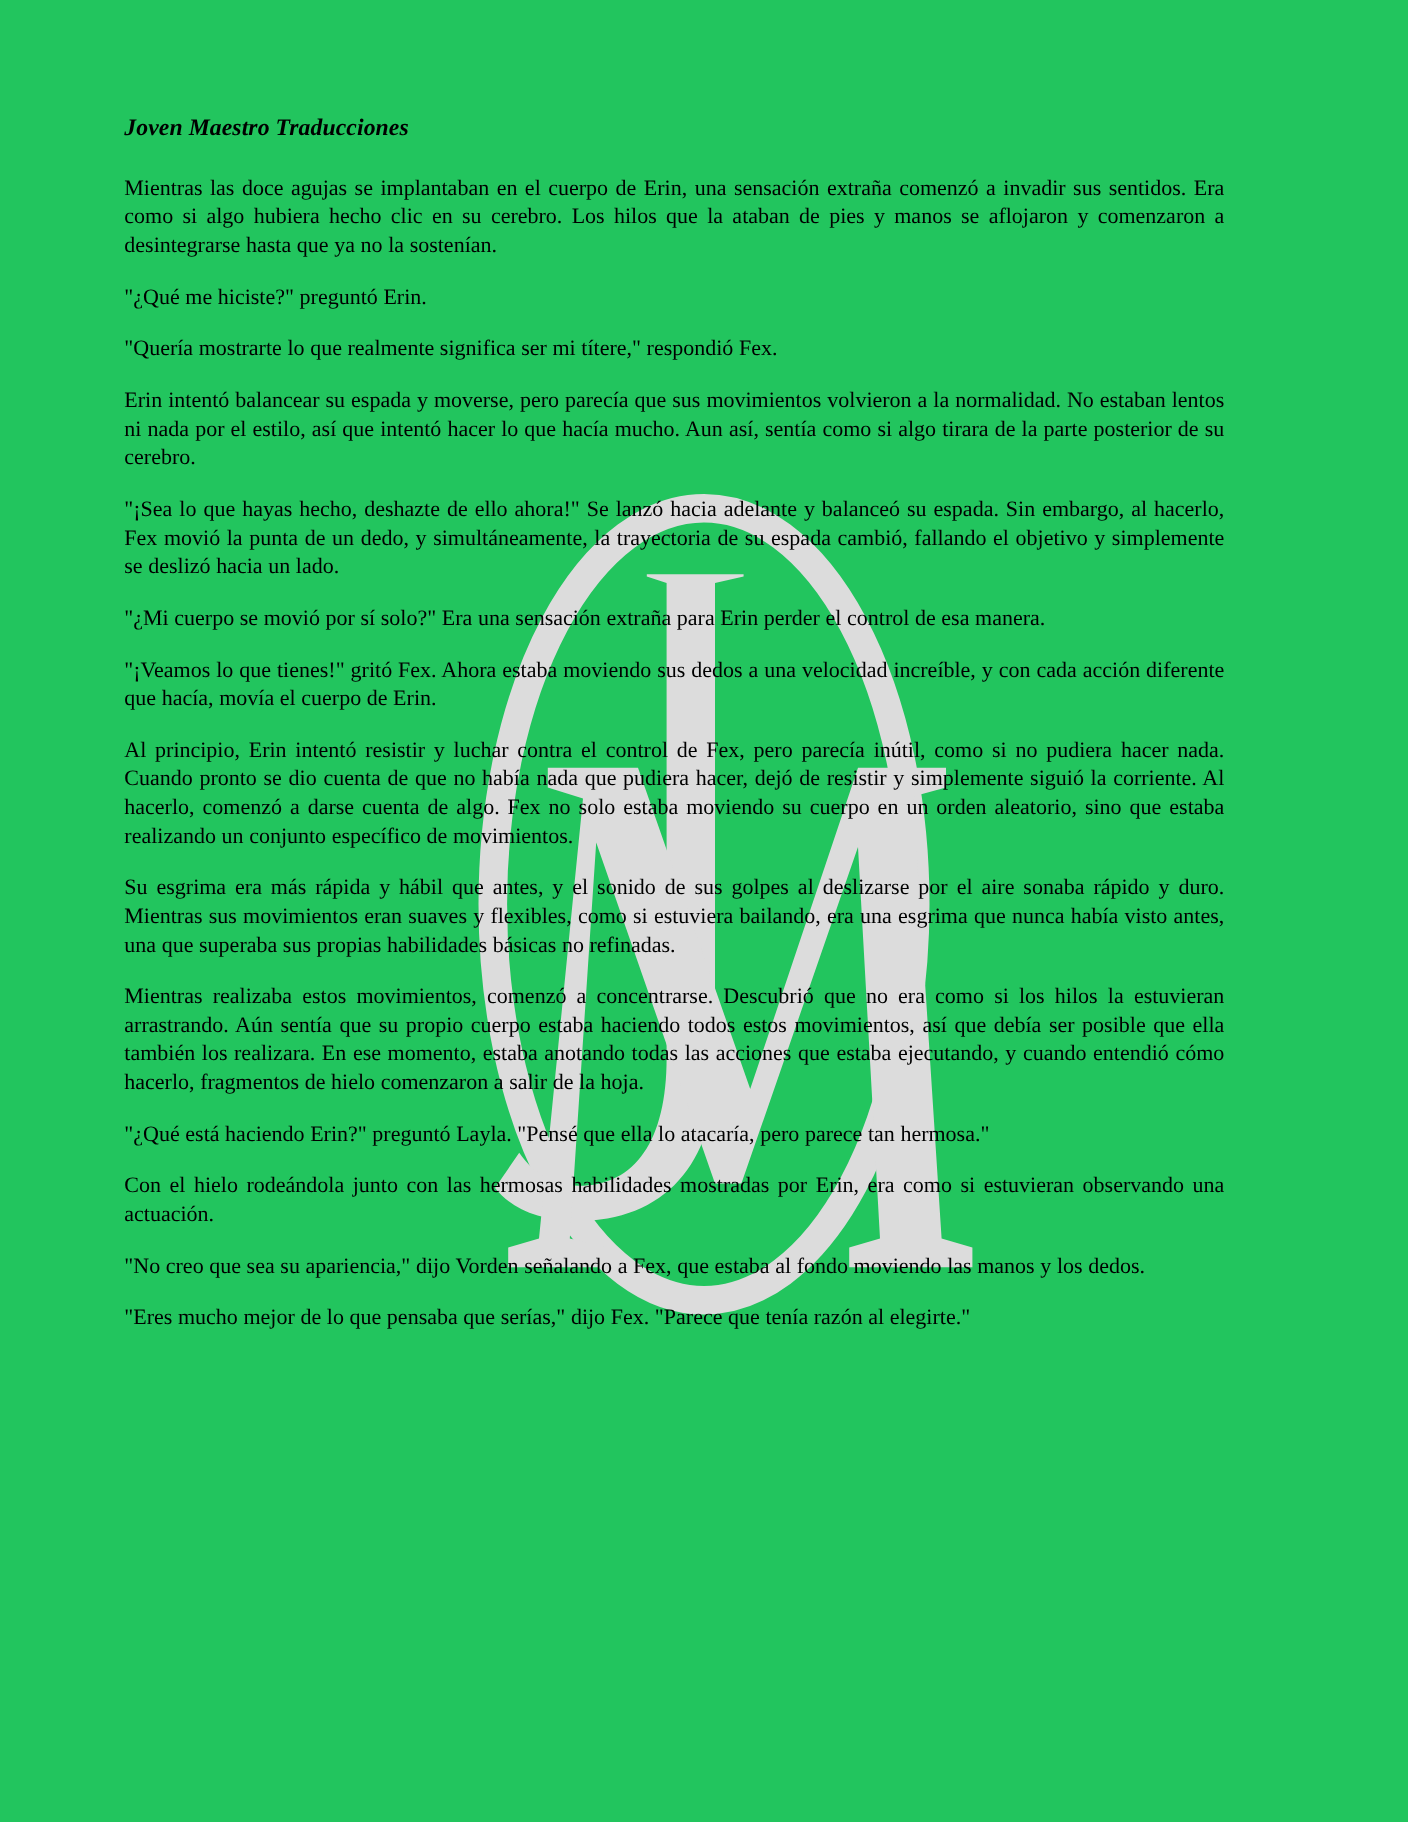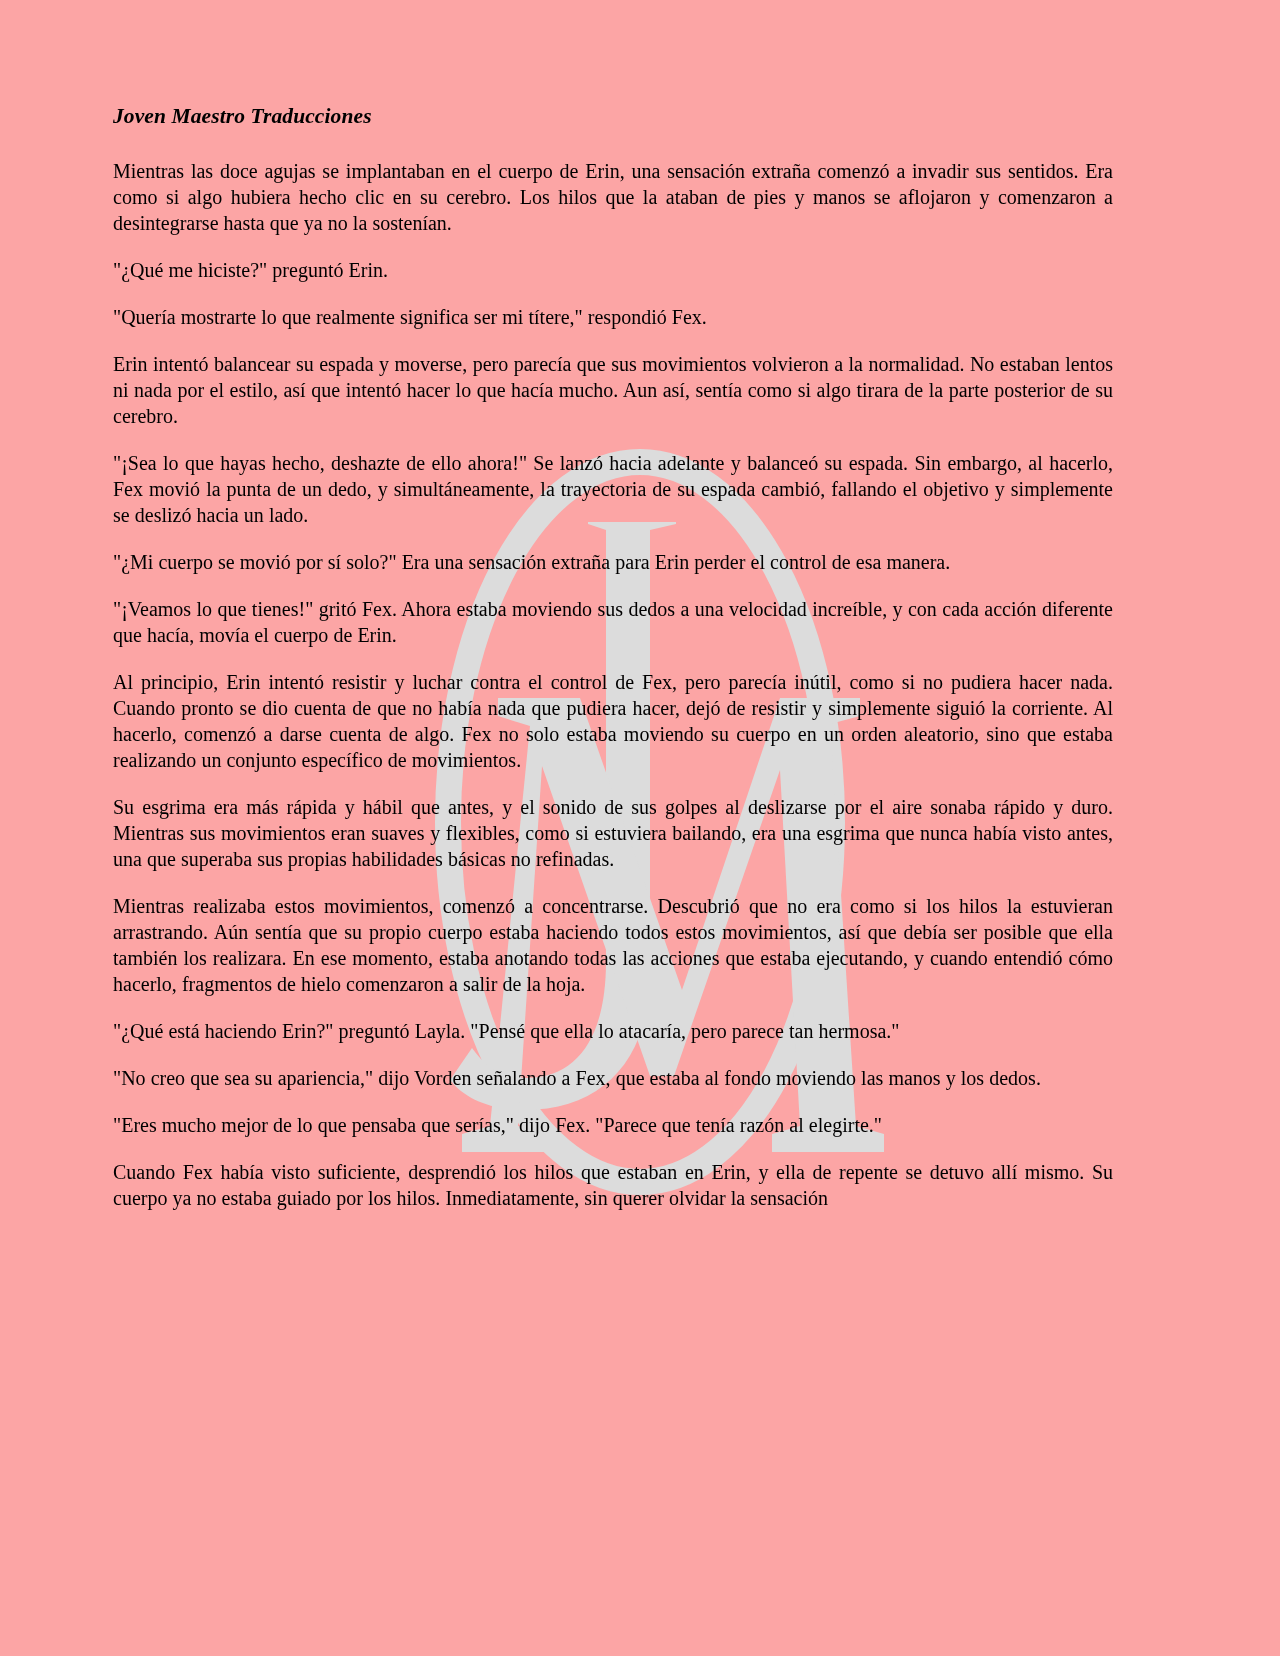--- a/index.html
+++ b/index.html
@@ -13,21 +13,21 @@
     position: relative;
     overflow: hidden;
     font-family: "Liberation Serif", "DejaVu Serif", serif;
     color: #000000;
   }
 
   
   .page {
     position: absolute;
     inset: 0;
-    background: #fca5a5;
+    background: #22c55e;
   }
 
   
   .watermark {
     position: absolute;
     left: 0;
     top: 0;
     width: 1280px;
     height: 1656px;
     pointer-events: none;
@@ -99,18 +99,18 @@
     <p class="para">"¿Qué me hiciste?" preguntó Erin.</p>
     <p class="para">"Quería mostrarte lo que realmente significa ser mi títere," respondió Fex.</p>
     <p class="para">Erin intentó balancear su espada y moverse, pero parecía que sus movimientos volvieron a la normalidad. No estaban lentos ni nada por el estilo, así que intentó hacer lo que hacía mucho. Aun así, sentía como si algo tirara de la parte posterior de su cerebro.</p>
     <p class="para">"¡Sea lo que hayas hecho, deshazte de ello ahora!" Se lanzó hacia adelante y balanceó su espada. Sin embargo, al hacerlo, Fex movió la punta de un dedo, y simultáneamente, la trayectoria de su espada cambió, fallando el objetivo y simplemente se deslizó hacia un lado.</p>
     <p class="para">"¿Mi cuerpo se movió por sí solo?" Era una sensación extraña para Erin perder el control de esa manera.</p>
     <p class="para">"¡Veamos lo que tienes!" gritó Fex. Ahora estaba moviendo sus dedos a una velocidad increíble, y con cada acción diferente que hacía, movía el cuerpo de Erin.</p>
     <p class="para">Al principio, Erin intentó resistir y luchar contra el control de Fex, pero parecía inútil, como si no pudiera hacer nada. Cuando pronto se dio cuenta de que no había nada que pudiera hacer, dejó de resistir y simplemente siguió la corriente. Al hacerlo, comenzó a darse cuenta de algo. Fex no solo estaba moviendo su cuerpo en un orden aleatorio, sino que estaba realizando un conjunto específico de movimientos.</p>
     <p class="para">Su esgrima era más rápida y hábil que antes, y el sonido de sus golpes al deslizarse por el aire sonaba rápido y duro. Mientras sus movimientos eran suaves y flexibles, como si estuviera bailando, era una esgrima que nunca había visto antes, una que superaba sus propias habilidades básicas no refinadas.</p>
     <p class="para">Mientras realizaba estos movimientos, comenzó a concentrarse. Descubrió que no era como si los hilos la estuvieran arrastrando. Aún sentía que su propio cuerpo estaba haciendo todos estos movimientos, así que debía ser posible que ella también los realizara. En ese momento, estaba anotando todas las acciones que estaba ejecutando, y cuando entendió cómo hacerlo, fragmentos de hielo comenzaron a salir de la hoja.</p>
     <p class="para">"¿Qué está haciendo Erin?" preguntó Layla. "Pensé que ella lo atacaría, pero parece tan hermosa."</p>
+    <p class="para">Con el hielo rodeándola junto con las hermosas habilidades mostradas por Erin, era como si estuvieran observando una actuación.</p>
     <p class="para">"No creo que sea su apariencia," dijo Vorden señalando a Fex, que estaba al fondo moviendo las manos y los dedos.</p>
     <p class="para">"Eres mucho mejor de lo que pensaba que serías," dijo Fex. "Parece que tenía razón al elegirte."</p>
-    <p class="para">Cuando Fex había visto suficiente, desprendió los hilos que estaban en Erin, y ella de repente se detuvo allí mismo. Su cuerpo ya no estaba guiado por los hilos. Inmediatamente, sin querer olvidar la sensación</p>
 
   </div>
 </div>
 
 </body></html>

